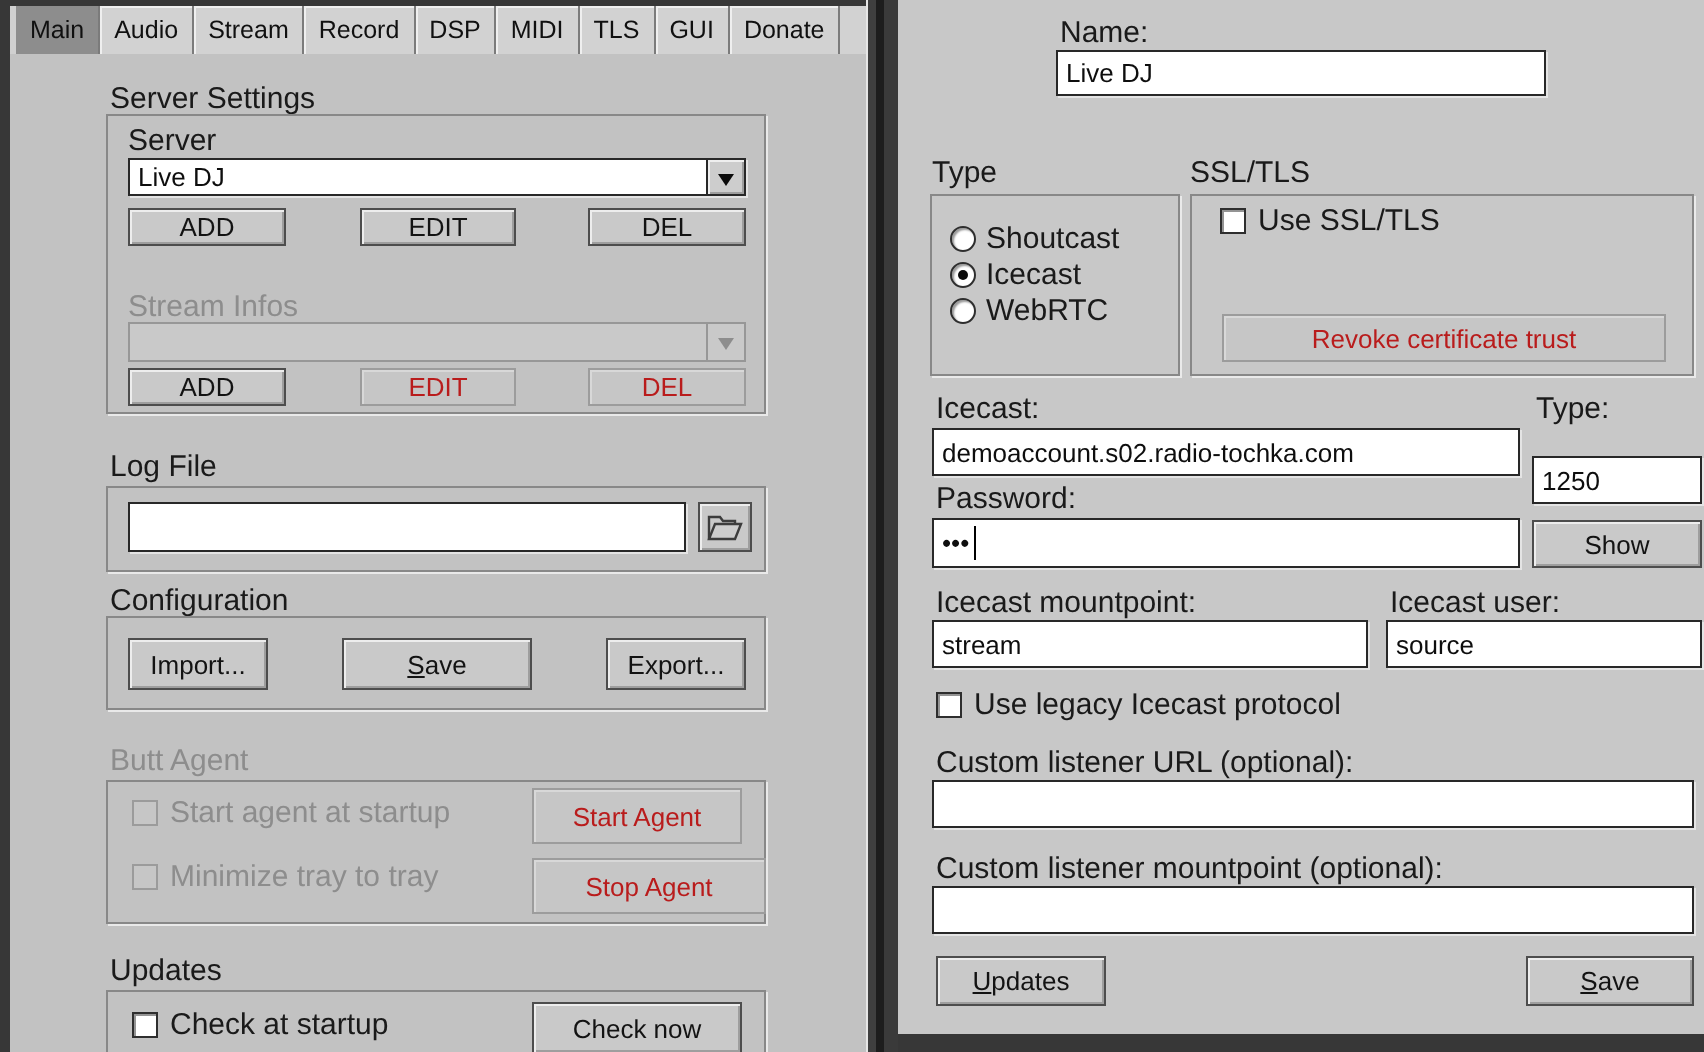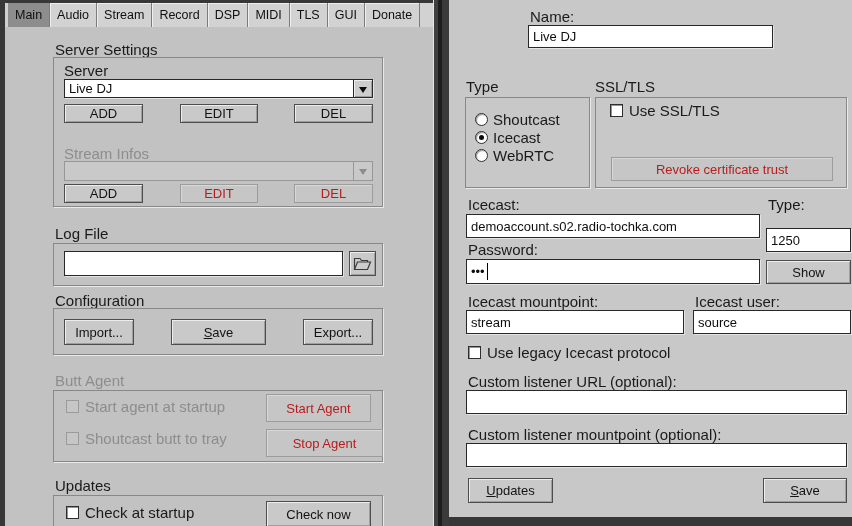--- a/index.html
+++ b/index.html
@@ -151,21 +151,21 @@
     </div>
 
     <div class="lbl dis" style="left:50px;top:370px">Butt Agent</div>
     <div class="group" style="left:48px;top:387px;width:330px;height:72px">
       <div class="cb dis" style="left:12px;top:9px"></div>
       <div class="lbl dis" style="left:31px;top:8px">Start agent at startup</div>
       <div class="btn dis" style="left:212px;top:3px;width:105px;height:28px">
           <span>Start Agent</span>
         </div>
       <div class="cb dis" style="left:12px;top:41px"></div>
-      <div class="lbl dis" style="left:31px;top:40px">Shoutcast butt to tray</div>
+      <div class="lbl dis" style="left:31px;top:40px">Minimize tray to tray</div>
       <div class="btn dis" style="left:212px;top:38px;width:117px;height:28px">
           <span>Stop Agent</span>
         </div>
     </div>
 
     <div class="lbl" style="left:50px;top:475px">Updates</div>
     <div class="group" style="left:48px;top:492px;width:330px;height:40px">
       <div class="cb" style="left:12px;top:10px"></div>
       <div class="lbl" style="left:31px;top:9px">Check at startup</div>
       <div class="btn" style="left:212px;top:5px;width:105px;height:26px">

